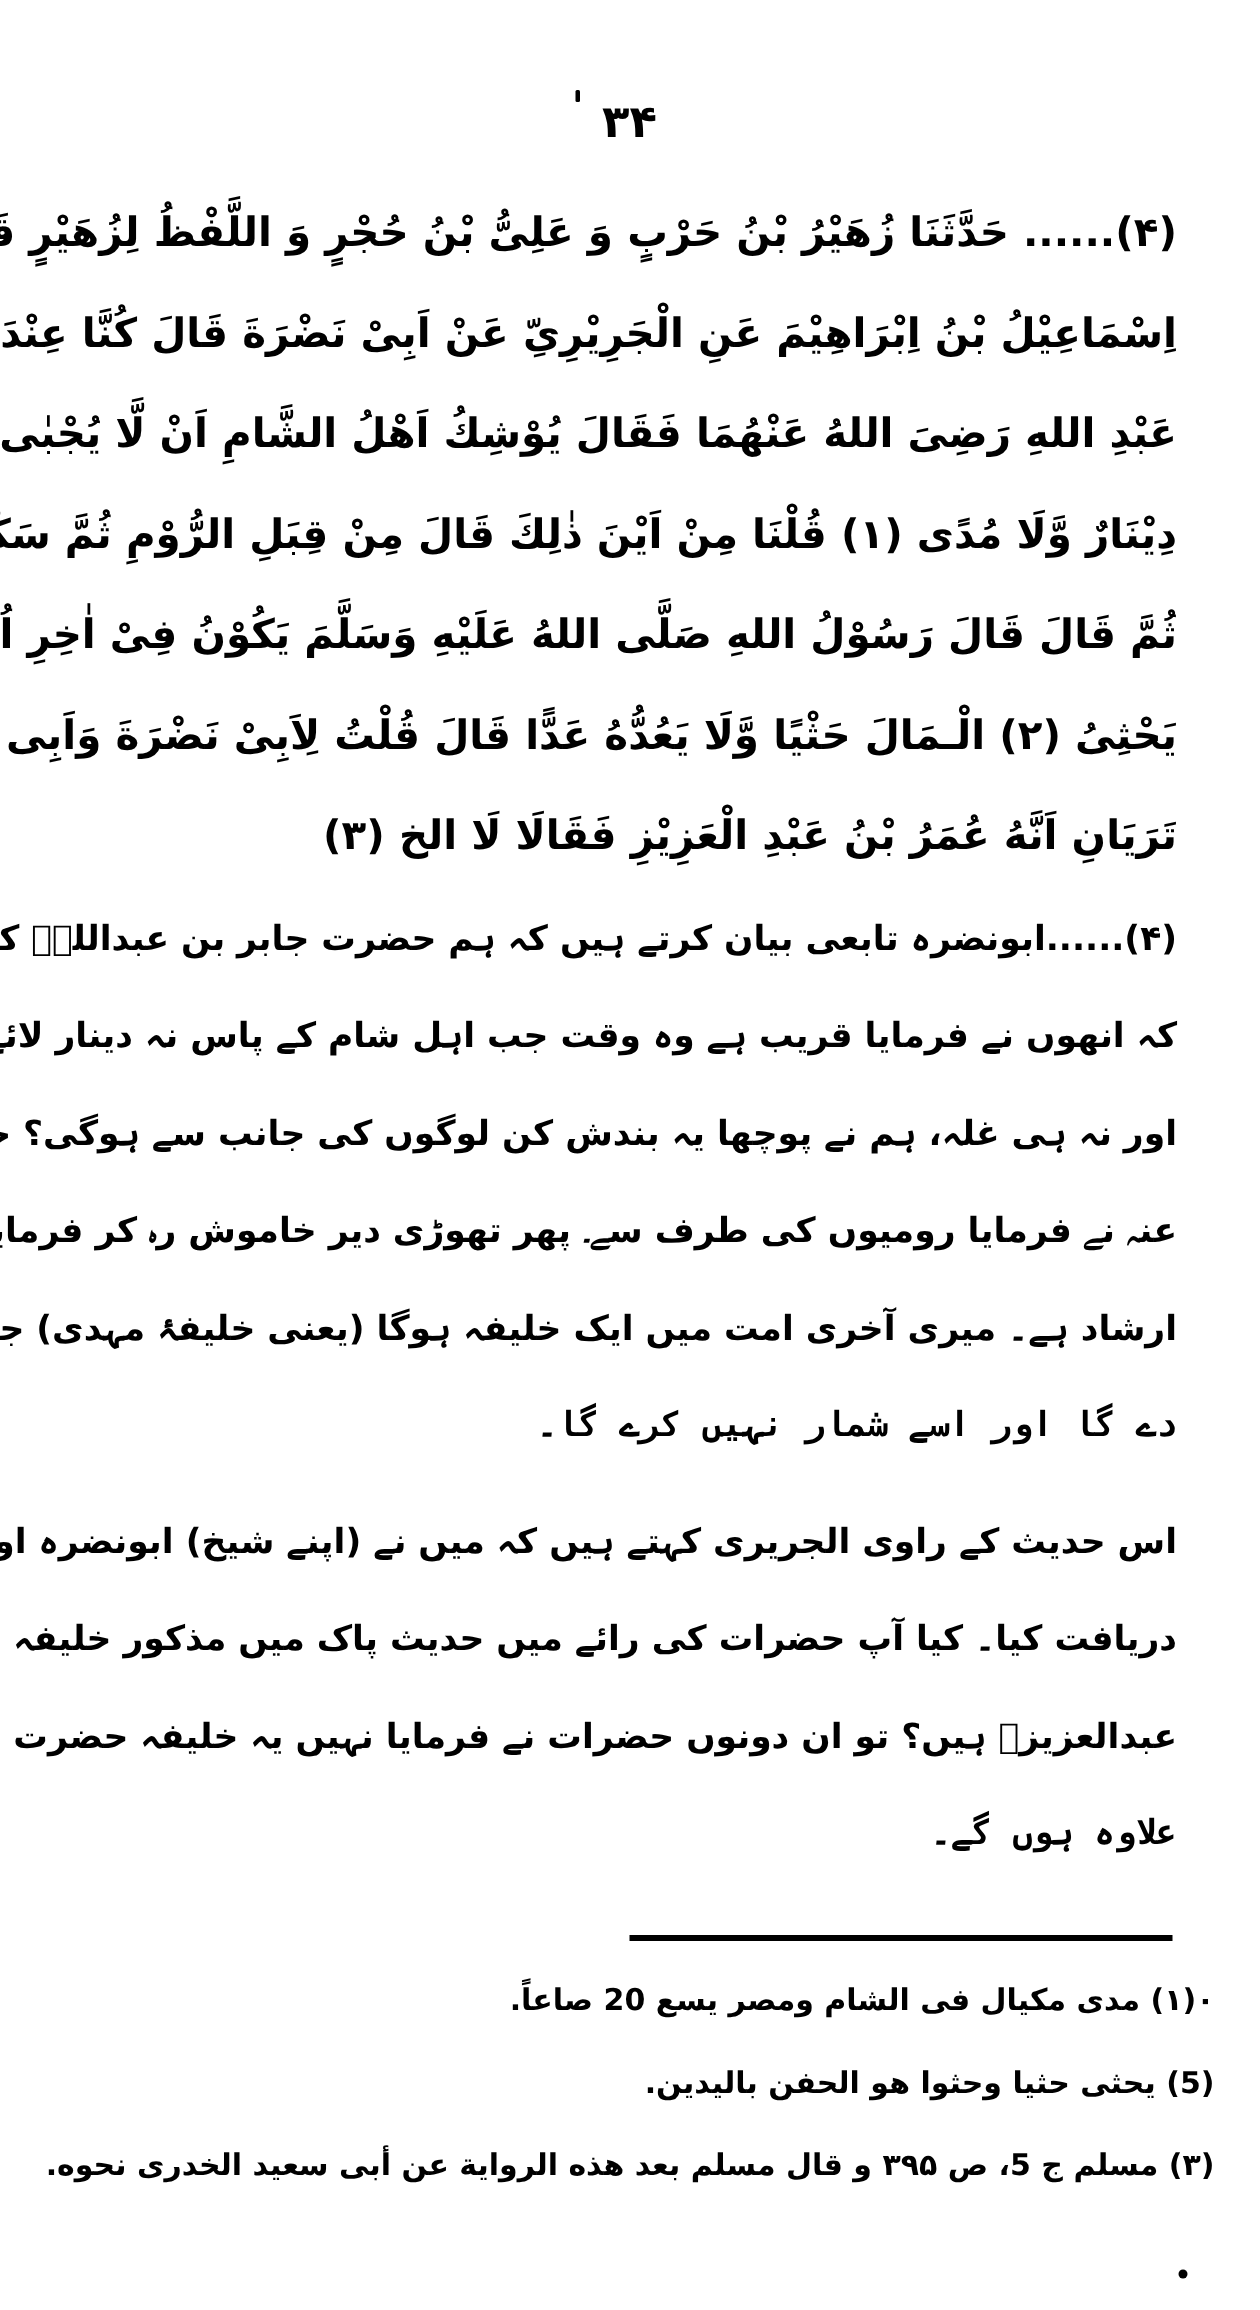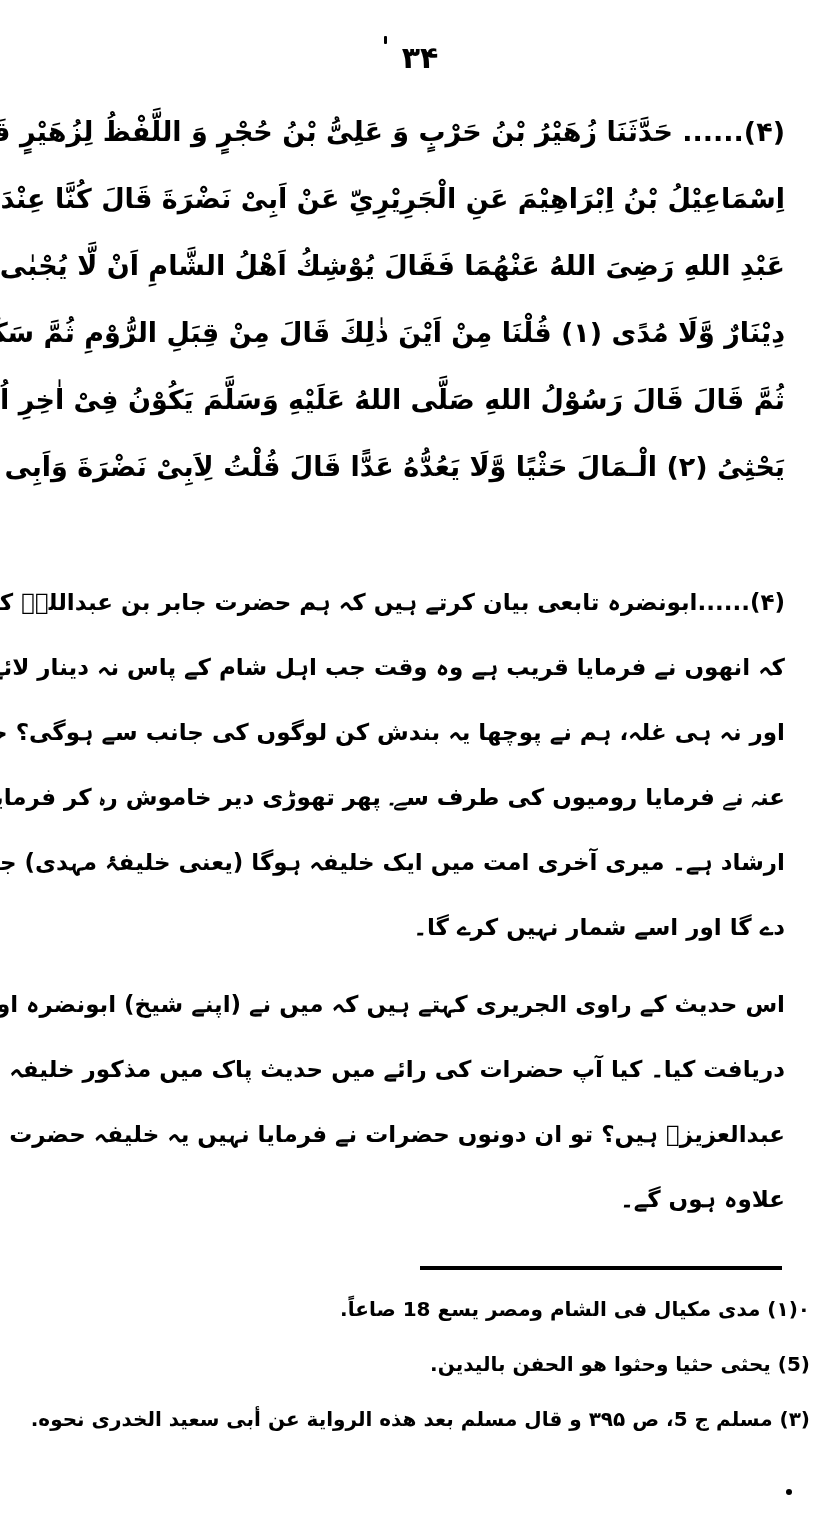--- a/index.html
+++ b/index.html
@@ -3,21 +3,21 @@
 <meta charset="utf-8">
 <style>
   html,body{margin:0;padding:0;background:#ffffff;}
   body{
     width:840px;height:1540px;
     font-family:"DejaVu Sans",sans-serif;
     color:#000;
     position:relative;
     overflow:hidden;
   }
-  .page{position:absolute;inset:0;background:#fff;}
+  .page{position:absolute;inset:0;background:#fff;margin-top:24px;}
   .pageno{
     position:absolute;top:40px;left:0;width:100%;
     text-align:center;font-size:30px;font-weight:700;
     direction:rtl;
   }
   
   .arabic{
     position:absolute;top:98px;right:55px;left:60px;
     direction:rtl;
   }
@@ -35,21 +35,21 @@
     direction:rtl;
   }
   .u1{top:570px;}
   .u2{top:972px;}
   .ul{
     font-size:23px;font-weight:700;
     height:65px;line-height:65px;
     text-align:justify;text-align-last:justify;
     white-space:nowrap;
   }
-  .ul.end{text-align-last:right;white-space:normal;}
+  .ul.end{text-align-last:right;white-space:normal;font-family:Liberation Mono, monospace;}
   
   .fnrule{
     position:absolute;top:1266px;right:58px;width:362px;height:4px;
     background:#000;
   }
   .fnotes{
     position:absolute;top:1282px;right:30px;left:120px;
     direction:rtl;text-align:right;
   }
   .fl{
@@ -68,20 +68,21 @@
 
   <div class="pageno">۳۴</div>
 
   <div class="arabic">
     <div class="al">(۴)...... حَدَّثَنَا زُهَيْرُ بْنُ حَرْبٍ وَ عَلِىُّ بْنُ حُجْرٍ وَ اللَّفْظُ لِزُهَيْرٍ قَالَا نَا</div>
     <div class="al">اِسْمَاعِيْلُ بْنُ اِبْرَاهِيْمَ عَنِ الْجَرِيْرِىِّ عَنْ اَبِىْ نَضْرَةَ قَالَ كُنَّا عِنْدَ جَابِرِ بْنِ</div>
     <div class="al">عَبْدِ اللهِ رَضِىَ اللهُ عَنْهُمَا فَقَالَ يُوْشِكُ اَهْلُ الشَّامِ اَنْ لَّا يُجْبٰى اِلَيْهِمْ</div>
     <div class="al">دِيْنَارٌ وَّلَا مُدًى (۱) قُلْنَا مِنْ اَيْنَ ذٰلِكَ قَالَ مِنْ قِبَلِ الرُّوْمِ ثُمَّ سَكَتَ هَنِيَّةً</div>
     <div class="al">ثُمَّ قَالَ قَالَ رَسُوْلُ اللهِ صَلَّى اللهُ عَلَيْهِ وَسَلَّمَ يَكُوْنُ فِىْ اٰخِرِ اُمَّتِىْ خَلِيْفَةٌ</div>
     <div class="al">يَحْثِىُ (۲) الْـمَالَ حَثْيًا وَّلَا يَعُدُّهُ عَدًّا قَالَ قُلْتُ لِاَبِىْ نَضْرَةَ وَاَبِى الْعَلَاءِ اَ</div>
+    <div class="al end">تَرَيَانِ اَنَّهُ عُمَرُ بْنُ عَبْدِ الْعَزِيْزِ فَقَالَا لَا الخ (۳)</div>
   </div>
 
   <div class="urdu u1">
     <div class="ul">(۴)......ابونضرہ تابعی بیان کرتے ہیں کہ ہم حضرت جابر بن عبداللہؓ کی خدمت میں تھے</div>
     <div class="ul">کہ انھوں نے فرمایا قریب ہے وہ وقت جب اہل شام کے پاس نہ دینار لائے جاسکیں گے</div>
     <div class="ul">اور نہ ہی غلہ، ہم نے پوچھا یہ بندش کن لوگوں کی جانب سے ہوگی؟ حضرت جابر رضی اللہ</div>
     <div class="ul">عنہ نے فرمایا رومیوں کی طرف سے۔ پھر تھوڑی دیر خاموش رہ کر فرمایا! رسول اللہ ﷺ کا</div>
     <div class="ul">ارشاد ہے۔ میری آخری امت میں ایک خلیفہ ہوگا (یعنی خلیفۂ مہدی) جو مال لپ بھر بھر</div>
     <div class="ul end">دے گا اور اسے شمار نہیں کرے گا۔</div>
   </div>
@@ -89,21 +90,21 @@
   <div class="urdu u2">
     <div class="ul">اس حدیث کے راوی الجریری کہتے ہیں کہ میں نے (اپنے شیخ) ابونضرہ اور ابوالعلاء سے</div>
     <div class="ul">دریافت کیا۔ کیا آپ حضرات کی رائے میں حدیث پاک میں مذکور خلیفہ حضرت عمر بن</div>
     <div class="ul">عبدالعزیزؒ ہیں؟ تو ان دونوں حضرات نے فرمایا نہیں یہ خلیفہ حضرت عمر بن عبدالعزیزؒ کے</div>
     <div class="ul end">علاوہ ہوں گے۔</div>
   </div>
 
   <div class="fnrule"></div>
 
   <div class="fnotes">
-    <div class="fl">٠(۱) مدى مكيال فى الشام ومصر يسع 18 صاعاً.</div>
+    <div class="fl">٠(۱) مدى مكيال فى الشام ومصر يسع 20 صاعاً.</div>
     <div class="fl">(5) يحثى حثيا وحثوا هو الحفن باليدين.</div>
     <div class="fl">(۳) مسلم ج 5، ص ۳۹۵ و قال مسلم بعد هذه الرواية عن أبى سعيد الخدرى نحوه.</div>
   </div>
 
   <div class="speck sp1"></div>
   <div class="speck sp2"></div>
 
 </div>
 
 </body></html>

